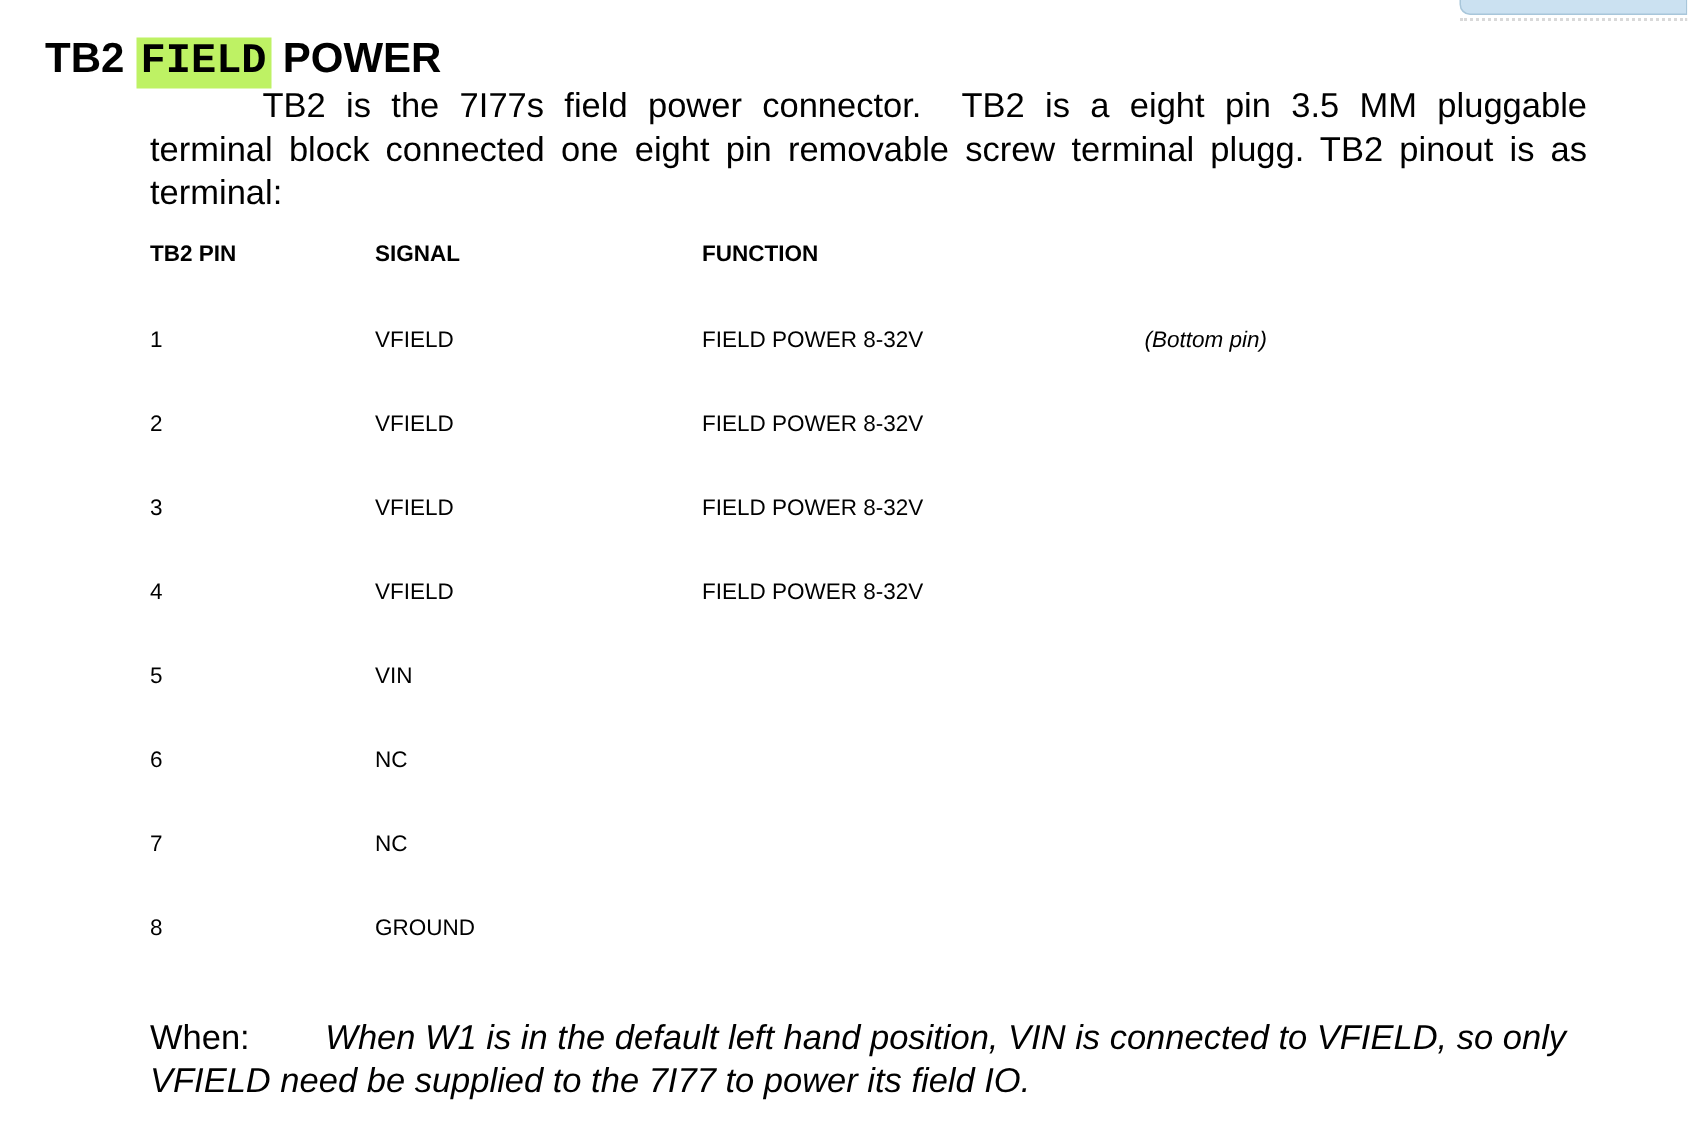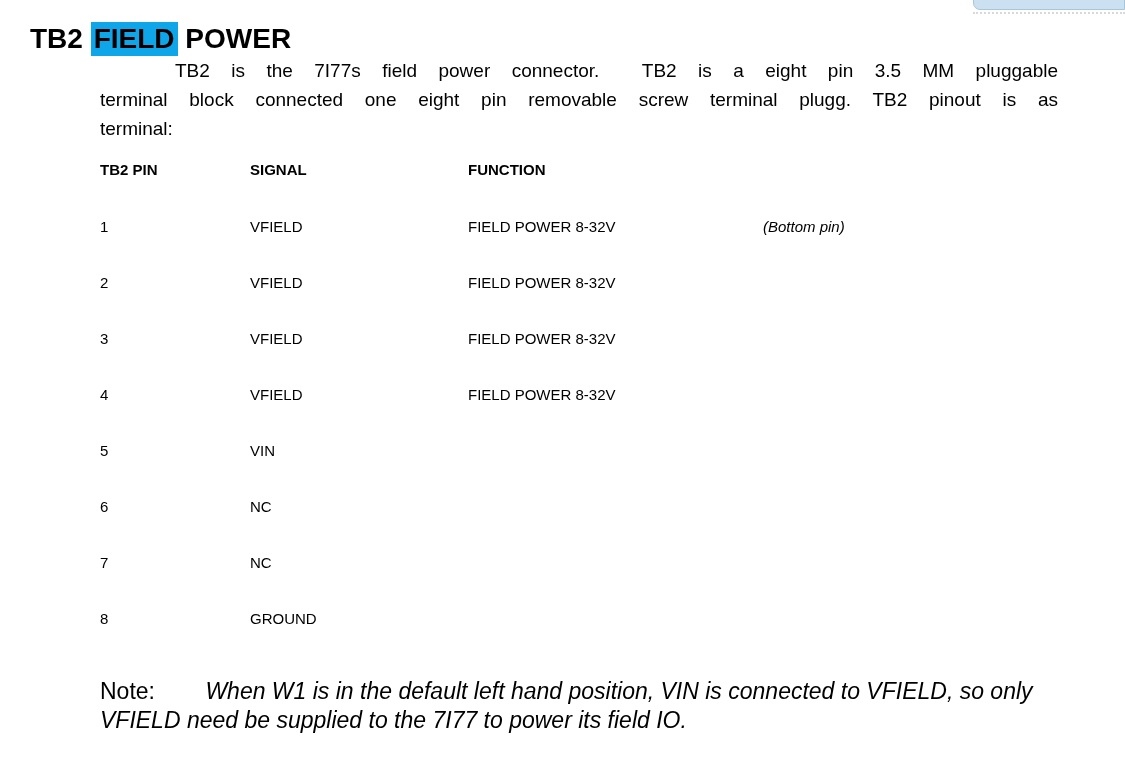--- a/index.html
+++ b/index.html
@@ -41,30 +41,31 @@
   .title {
     position: absolute;
     left: 30px;
     top: 3px;
     font-size: 28px;
     font-weight: bold;
     line-height: 33px;
     white-space: pre;
   }
   .hl {
-    background: #0ea5e9;
+    background: #bef264;
     padding: 1px 3px 2px 3px;
+    font-family: Liberation Mono, monospace;
   }
 
   .intro {
     position: absolute;
     left: 100px;
     top: 56px;
     width: 958px;
-    font-size: 19px;
+    font-size: 23px;
     line-height: 29px;
   }
   .jline {
     text-align: justify;
     text-align-last: justify;
     white-space: pre-wrap;
   }
   .jline.indent { padding-left: 75px; }
   .lline { text-align: left; white-space: pre-wrap; }
 
@@ -170,15 +171,15 @@
       <div>NC</div>
       <div class="c-fun"><span></span><span class="fn-note"></span></div>
     </div>
 
     <div class="trow">
       <div>8</div>
       <div>GROUND</div>
     </div>
   </div>
 
-  <div class="footnote"><span>Note:</span> <span class="em">When W1 is in the default left hand position, VIN is connected to VFIELD, so only VFIELD need be supplied to the 7I77 to power its field IO.</span></div>
+  <div class="footnote"><span>When:</span> <span class="em">When W1 is in the default left hand position, VIN is connected to VFIELD, so only VFIELD need be supplied to the 7I77 to power its field IO.</span></div>
 
 </div>
 
 </body></html>

